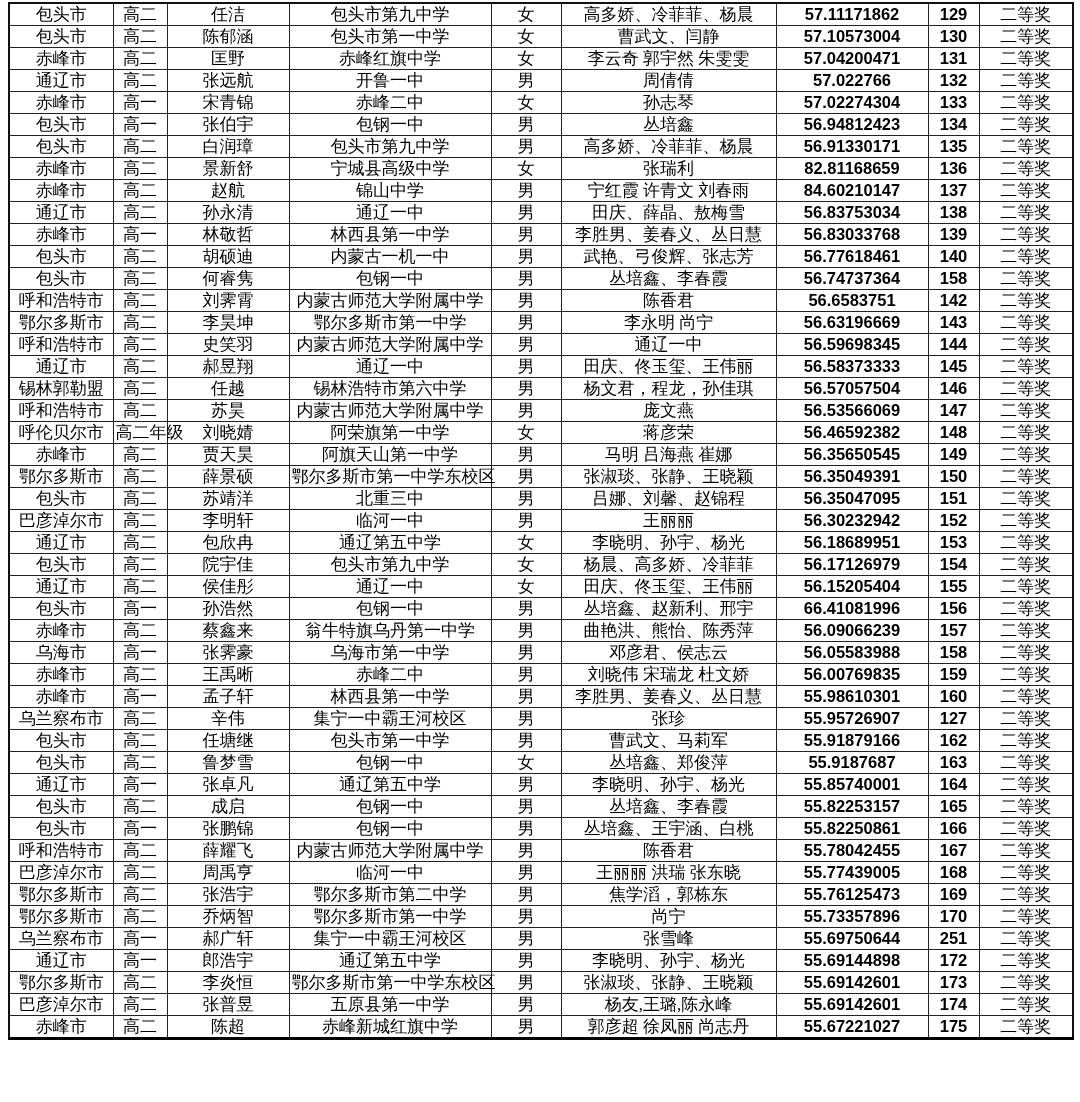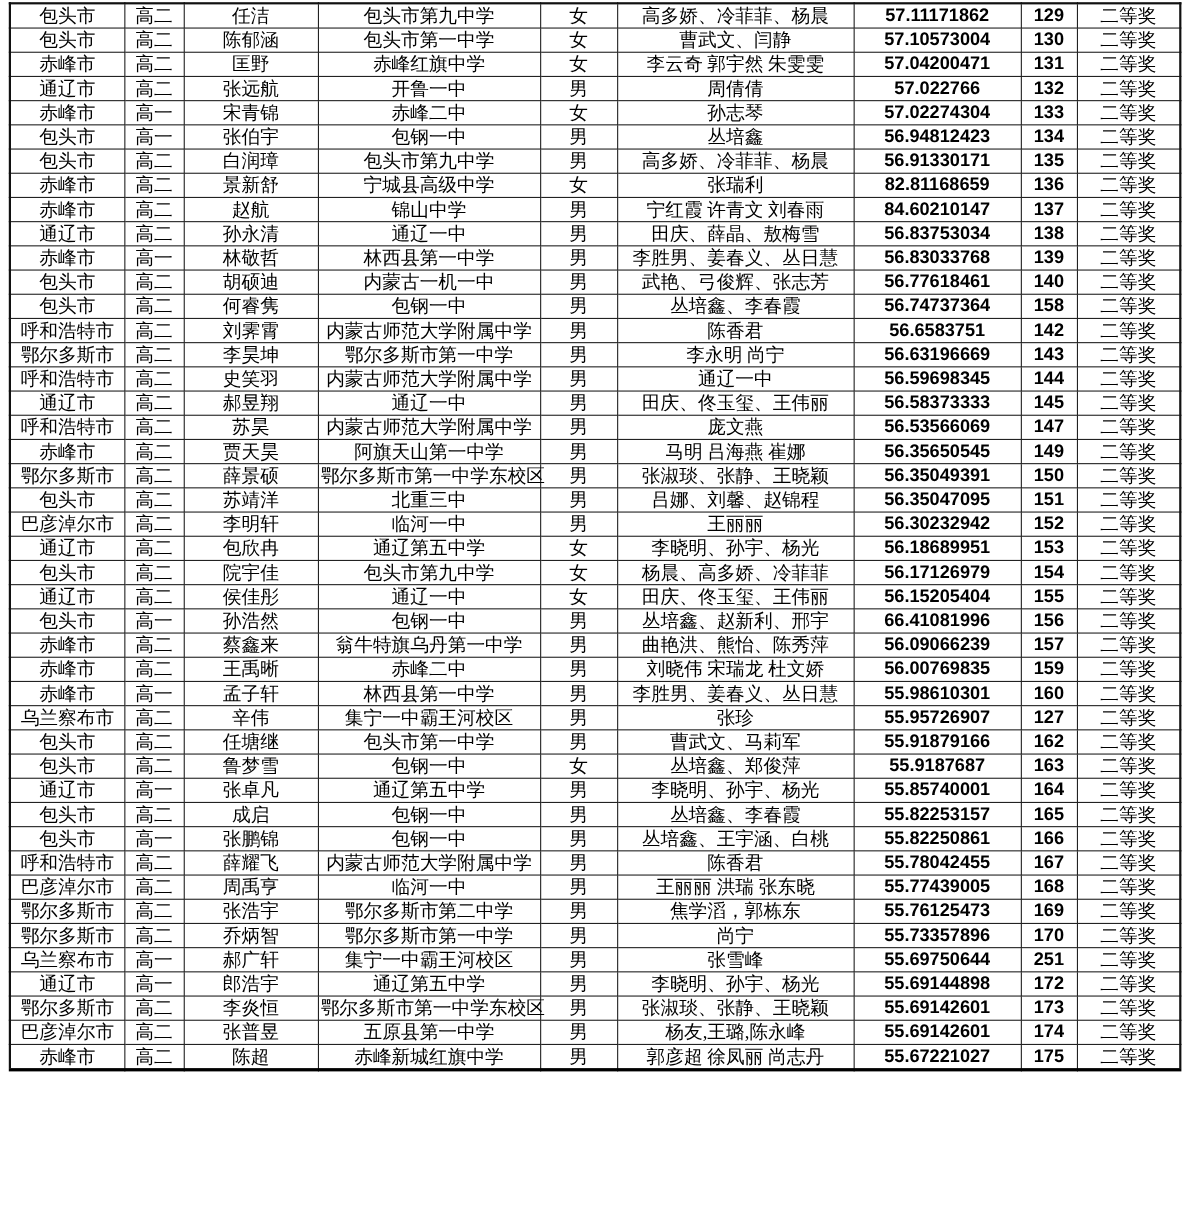--- a/index.html
+++ b/index.html
@@ -254,31 +254,53 @@
           <td class="c-grade">高二</td>
           <td class="c-name">郝昱翔</td>
           <td class="c-school">通辽一中</td>
           <td class="c-gender">男</td>
           <td class="c-teachers">田庆、佟玉玺、王伟丽</td>
           <td class="c-score">56.58373333</td>
           <td class="c-rank">145</td>
           <td class="c-award">二等奖</td>
         </tr>
         <tr>
+          <td class="c-city">锡林郭勒盟</td>
+          <td class="c-grade">高二</td>
+          <td class="c-name">任越</td>
+          <td class="c-school">锡林浩特市第六中学</td>
+          <td class="c-gender">男</td>
+          <td class="c-teachers">杨文君，程龙，孙佳琪</td>
+          <td class="c-score">56.57057504</td>
+          <td class="c-rank">146</td>
+          <td class="c-award">二等奖</td>
+        </tr>
+        <tr>
           <td class="c-city">呼和浩特市</td>
           <td class="c-grade">高二</td>
           <td class="c-name">苏昊</td>
           <td class="c-school">内蒙古师范大学附属中学</td>
           <td class="c-gender">男</td>
           <td class="c-teachers">庞文燕</td>
           <td class="c-score">56.53566069</td>
           <td class="c-rank">147</td>
           <td class="c-award">二等奖</td>
         </tr>
         <tr>
+          <td class="c-city">呼伦贝尔市</td>
+          <td class="c-grade">高二年级</td>
+          <td class="c-name">刘晓婧</td>
+          <td class="c-school">阿荣旗第一中学</td>
+          <td class="c-gender">女</td>
+          <td class="c-teachers">蒋彦荣</td>
+          <td class="c-score">56.46592382</td>
+          <td class="c-rank">148</td>
+          <td class="c-award">二等奖</td>
+        </tr>
+        <tr>
           <td class="c-city">赤峰市</td>
           <td class="c-grade">高二</td>
           <td class="c-name">贾天昊</td>
           <td class="c-school">阿旗天山第一中学</td>
           <td class="c-gender">男</td>
           <td class="c-teachers">马明 吕海燕 崔娜</td>
           <td class="c-score">56.35650545</td>
           <td class="c-rank">149</td>
           <td class="c-award">二等奖</td>
         </tr>
@@ -361,20 +383,31 @@
         </tr>
         <tr>
           <td class="c-city">赤峰市</td>
           <td class="c-grade">高二</td>
           <td class="c-name">蔡鑫来</td>
           <td class="c-school">翁牛特旗乌丹第一中学</td>
           <td class="c-gender">男</td>
           <td class="c-teachers">曲艳洪、熊怡、陈秀萍</td>
           <td class="c-score">56.09066239</td>
           <td class="c-rank">157</td>
+          <td class="c-award">二等奖</td>
+        </tr>
+        <tr>
+          <td class="c-city">乌海市</td>
+          <td class="c-grade">高一</td>
+          <td class="c-name">张霁豪</td>
+          <td class="c-school">乌海市第一中学</td>
+          <td class="c-gender">男</td>
+          <td class="c-teachers">邓彦君、侯志云</td>
+          <td class="c-score">56.05583988</td>
+          <td class="c-rank">158</td>
           <td class="c-award">二等奖</td>
         </tr>
         <tr>
           <td class="c-city">赤峰市</td>
           <td class="c-grade">高二</td>
           <td class="c-name">王禹晰</td>
           <td class="c-school">赤峰二中</td>
           <td class="c-gender">男</td>
           <td class="c-teachers">刘晓伟 宋瑞龙 杜文娇</td>
           <td class="c-score">56.00769835</td>

